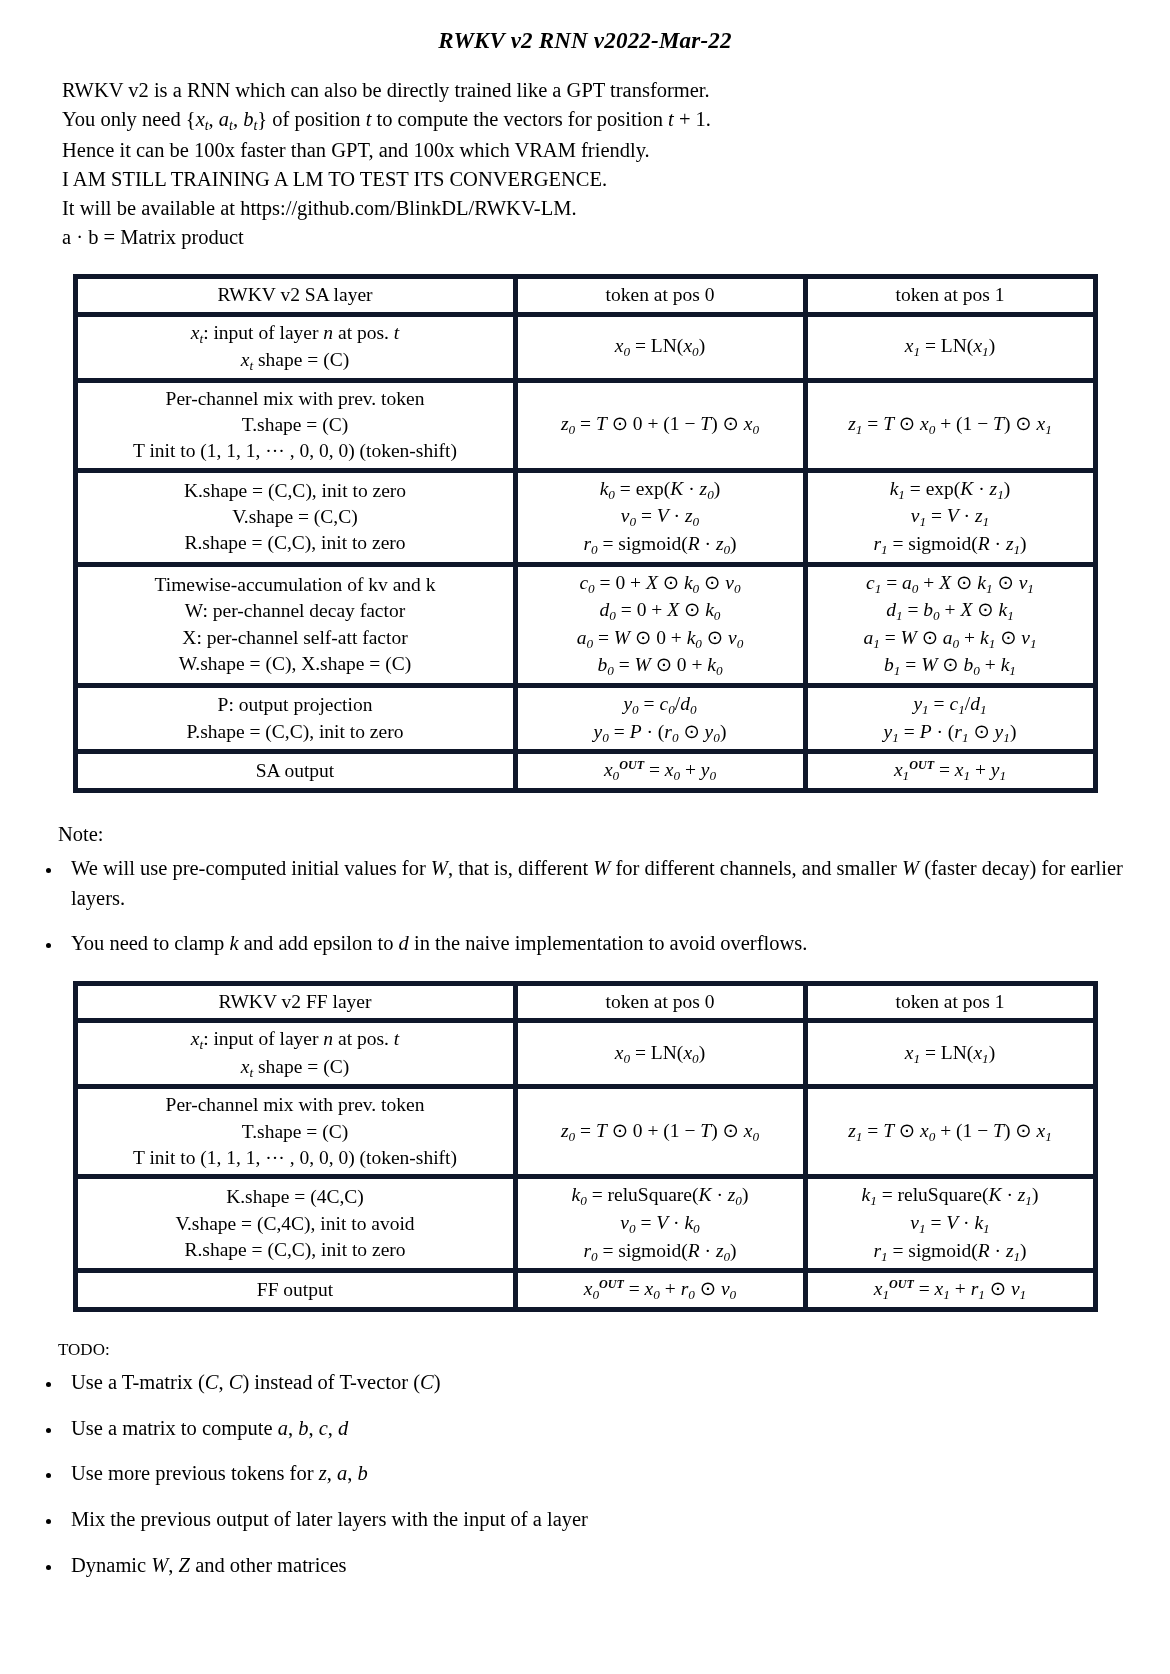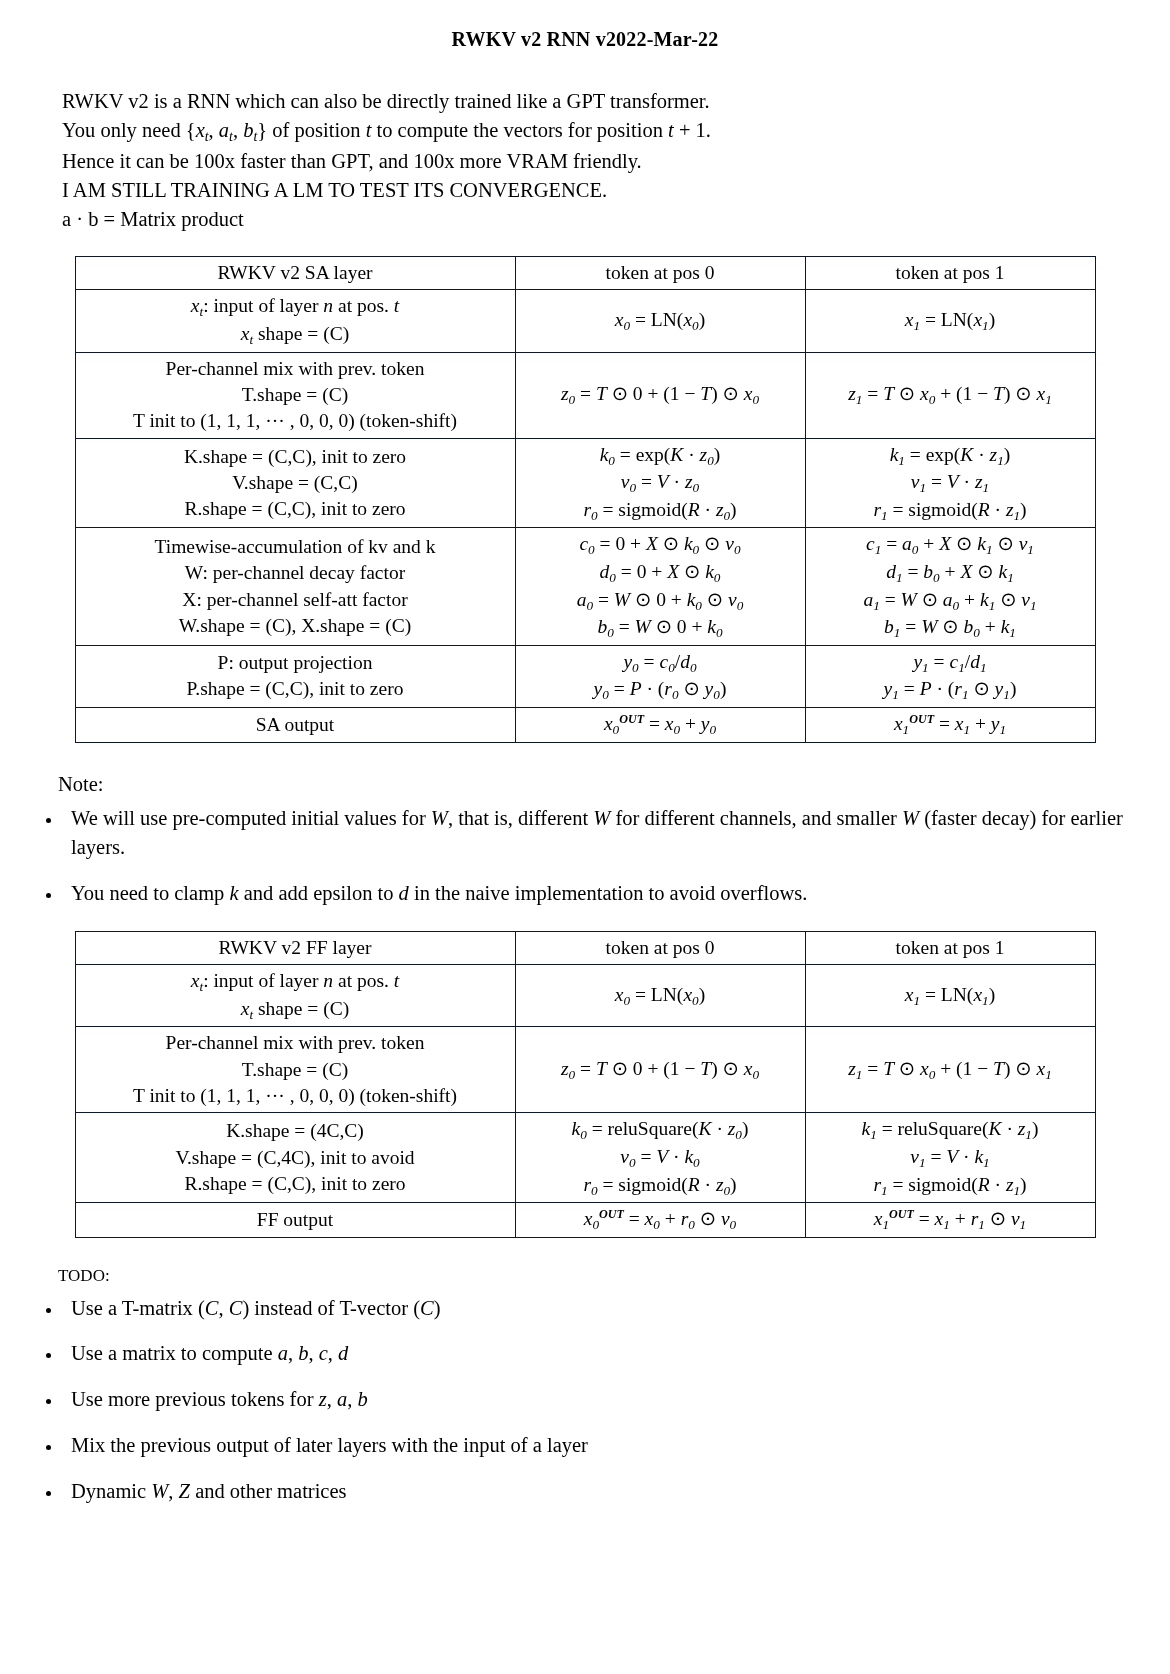--- a/index.html
+++ b/index.html
@@ -17,24 +17,25 @@
   .page {
     position: relative;
     width: 1170px;
     height: 1674px;
     padding: 0;
     box-sizing: border-box;
   }
   .title {
     text-align: center;
     font-weight: bold;
-    font-size: 20px;
+    font-size: 23px;
     margin-top: 28px;
-    margin-bottom: 36px;
+    margin-bottom: 22px;
     letter-spacing: 0.2px;
+    font-style: italic;
   }
   .intro {
     margin: 0 0 0 62px;
     font-size: 20.5px;
     line-height: 1.42;
   }
   .intro div { white-space: nowrap; }
 
   i.m { font-family: "Liberation Serif", serif; font-style: italic; }
   sub {
@@ -49,21 +50,21 @@
     font-weight: bold;
   }
   .op { font-style: normal; }
 
   table.grid {
     border-collapse: collapse;
     margin: 0 auto;
     table-layout: fixed;
   }
   table.grid td {
-    border: 1px solid #0f172a;
+    border: 5px solid #0f172a;
     text-align: center;
     vertical-align: middle;
     font-size: 19.5px;
     padding: 3px 6px;
     line-height: 1.35;
   }
   .tbl-wrap { margin-top: 22px; }
   .col-a { width: 440px; }
   .col-b { width: 290px; }
   .col-c { width: 290px; }
@@ -94,22 +95,23 @@
 </head>
 <body>
 
 <div class="page">
 
   <div class="title">RWKV v2 RNN v2022-Mar-22</div>
 
   <div class="intro">
     <div>RWKV v2 is a RNN which can also be directly trained like a GPT transformer.</div>
     <div>You only need {<i class="m">x<sub>t</sub></i>, <i class="m">a<sub>t</sub></i>, <i class="m">b<sub>t</sub></i>} of position <i class="m">t</i> to compute the vectors for position <i class="m">t</i> <span class="op">+ 1</span>.</div>
-    <div>Hence it can be 100x faster than GPT, and 100x more VRAM friendly.</div>
+    <div>Hence it can be 100x faster than GPT, and 100x which VRAM friendly.</div>
     <div>I AM STILL TRAINING A LM TO TEST ITS CONVERGENCE.</div>
+    <div>It will be available at https://github.com/BlinkDL/RWKV-LM.</div>
     <div>a · b = Matrix product</div>
   </div>
 
   <div class="tbl-wrap">
   <table class="grid">
     <colgroup>
           <col class="col-a">
           <col class="col-b">
           <col class="col-c">
         </colgroup>

